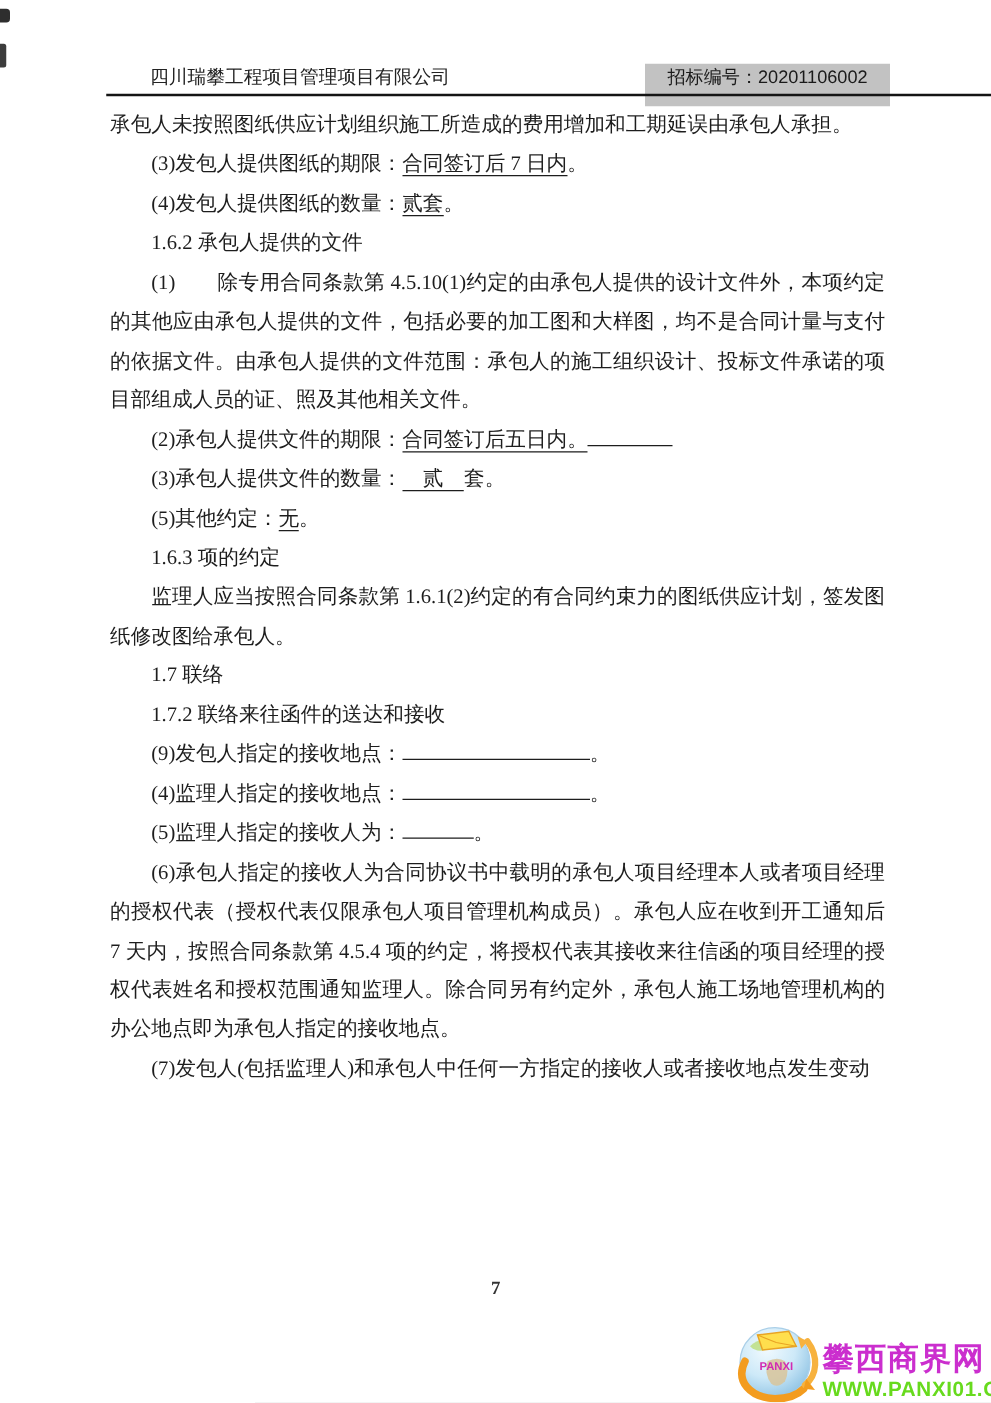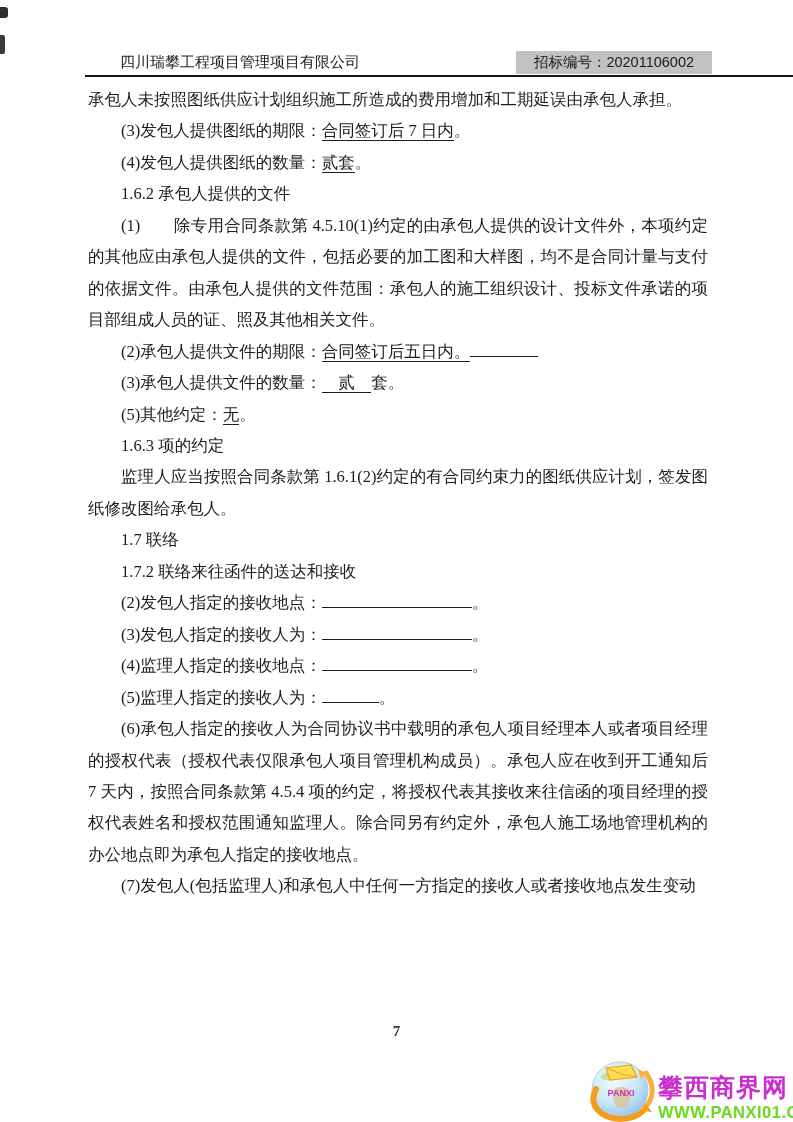--- a/index.html
+++ b/index.html
@@ -13,21 +13,21 @@
     color:#1d1d1d;
     padding-left:19px;
   }
   
   .company{
     position:absolute;left:120px;top:51px;
     font-family:"Liberation Sans","DejaVu Sans",sans-serif;
     font-size:15px;line-height:22px;color:#222;
   }
   .bid{
-    position:absolute;left:516px;top:51px;width:196px;height:23px;
+    position:absolute;left:516px;top:51px;width:196px;height:34px;
     background:#c2c2c2;
     font-family:"Liberation Sans","DejaVu Sans",sans-serif;
     font-size:14.5px;line-height:23px;text-align:center;color:#1a1a1a;
   }
   .header-rule{
     position:absolute;left:85px;right:0;top:75px;height:2px;background:#141414;
   }
   
   .artifact-a{position:absolute;left:0;top:7px;width:8px;height:11px;background:#2e2e2e;border-radius:0 3px 3px 0;}
   .artifact-b{position:absolute;left:0;top:35px;width:5px;height:19px;background:#3c3c3c;border-radius:0 2px 2px 0;}
@@ -95,22 +95,21 @@
       <p class="para"><span class="">(4)发包人提供图纸的数量：</span><span class="u">贰套</span><span class="">。</span></p>
       <p class="para"><span class="">1.6.2 承包人提供的文件</span></p>
       <p class="para"><span class="">(1)　　除专用合同条款第 4.5.10(1)约定的由承包人提供的设计文件外，本项约定的其他应由承包人提供的文件，包括必要的加工图和大样图，均不是合同计量与支付的依据文件。由承包人提供的文件范围：承包人的施工组织设计、投标文件承诺的项目部组成人员的证、照及其他相关文件。</span></p>
       <p class="para"><span class="">(2)承包人提供文件的期限：</span><span class="u">合同签订后五日内。</span><span class="blank" style="width: 68px;"></span></p>
       <p class="para"><span class="">(3)承包人提供文件的数量：</span><span class="u">　贰　</span><span class="">套。</span></p>
       <p class="para"><span class="">(5)其他约定：</span><span class="u">无</span><span class="">。</span></p>
       <p class="para"><span class="">1.6.3 项的约定</span></p>
       <p class="para"><span class="">监理人应当按照合同条款第 1.6.1(2)约定的有合同约束力的图纸供应计划，签发图纸修改图给承包人。</span></p>
       <p class="para"><span class="">1.7 联络</span></p>
       <p class="para"><span class="">1.7.2 联络来往函件的送达和接收</span></p>
-      <p class="para"><span class="">(2)发包人指定的接收地点：</span><span class="blank" style="width: 150px;"></span><span class="">。</span></p>
-      <p class="para"><span class="">(3)发包人指定的接收人为：</span><span class="blank" style="width: 150px;"></span><span class="">。</span></p>
+      <p class="para"><span class="">(9)发包人指定的接收地点：</span><span class="blank" style="width: 150px;"></span><span class="">。</span></p>
       <p class="para"><span class="">(4)监理人指定的接收地点：</span><span class="blank" style="width: 150px;"></span><span class="">。</span></p>
       <p class="para"><span class="">(5)监理人指定的接收人为：</span><span class="blank" style="width: 57px;"></span><span class="">。</span></p>
       <p class="para"><span class="">(6)承包人指定的接收人为合同协议书中载明的承包人项目经理本人或者项目经理的授权代表（授权代表仅限承包人项目管理机构成员）。承包人应在收到开工通知后 7 天内，按照合同条款第 4.5.4 项的约定，将授权代表其接收来往信函的项目经理的授权代表姓名和授权范围通知监理人。除合同另有约定外，承包人施工场地管理机构的办公地点即为承包人指定的接收地点。</span></p>
       <p class="para"><span class="">(7)发包人(包括监理人)和承包人中任何一方指定的接收人或者接收地点发生变动</span></p>
     </div>
 
   <div class="page-number">7</div>
 
   <div class="watermark">
     <svg class="wm-logo" width="70" height="67" viewBox="0 0 70 67">

